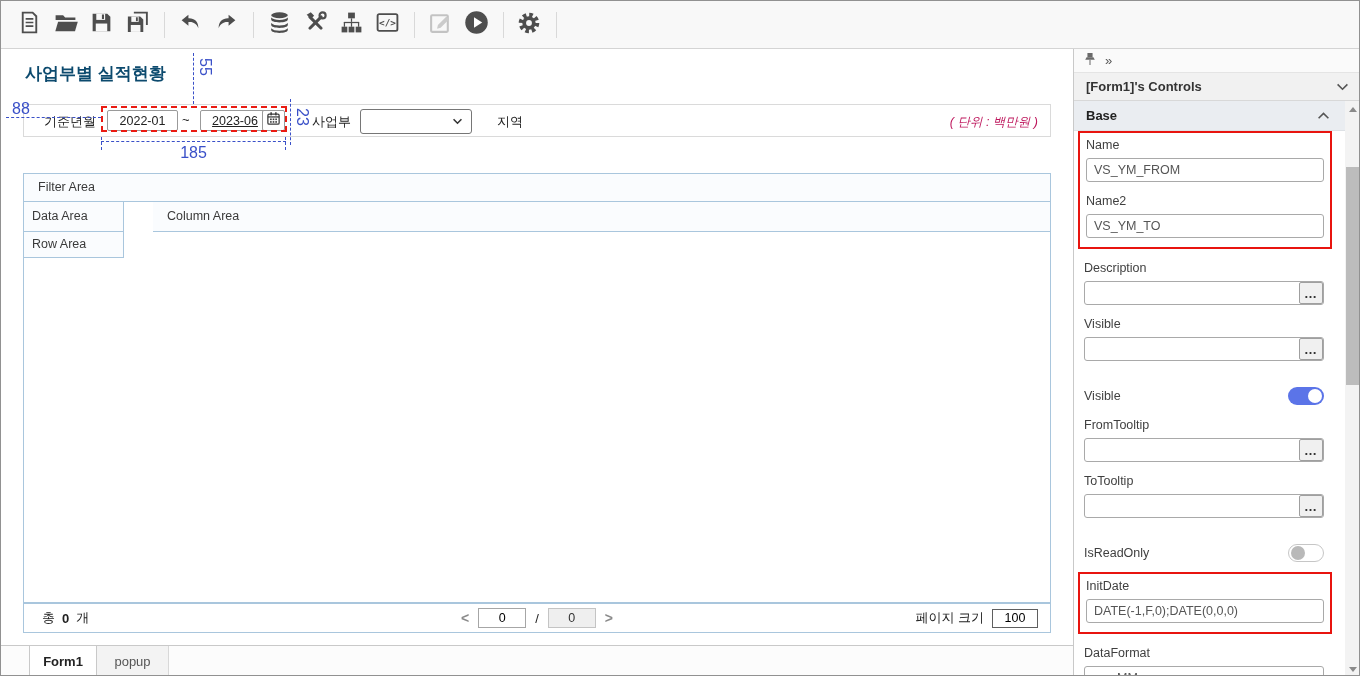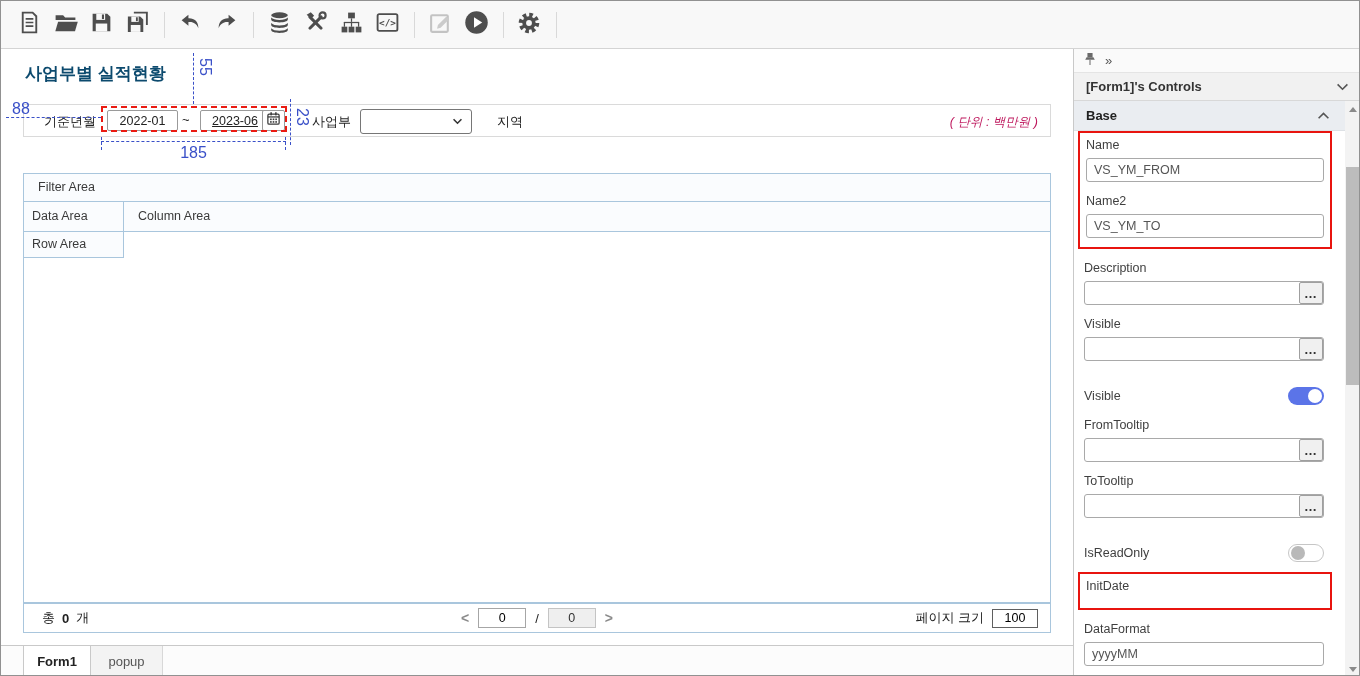--- a/index.html
+++ b/index.html
@@ -27,38 +27,38 @@
   .redbox { position:absolute; left:77px; top:1px; width:186px; height:26px; border:2px dashed #ea1b12; z-index:4; }
   .dinput { position:absolute; top:5px; height:21px; border:1px solid #9a9a9a; border-radius:2px; text-align:center; font-size:12.5px; color:#222; background:#fff; font-family:"Liberation Sans",sans-serif; }
   .calbtn { position:absolute; left:238px; top:5px; width:23px; height:21px; border:1px solid #9a9a9a; border-radius:2px; background:#fff; display:flex; align-items:center; justify-content:center; }
   .selectbox { position:absolute; left:336px; top:4px; width:112px; height:25px; border:1px solid #767676; border-radius:3px; background:#fff; display:flex; align-items:center; }
   .selectbox svg { margin-left:auto; margin-right:8px; }
   .unit-note { position:absolute; right:12px; top:9px; font-size:12.5px; color:#be185d;font-style:italic; }
 
   
   .grid { position:absolute; left:22px; top:124px; width:1028px; height:430px; border:1px solid #a9c6dd; background:#fff; font-size:12.5px; color:#3a3a3a; }
   .g-filter { height:28px; line-height:27px; padding-left:14px; background:#fafcfe; border-bottom:1px solid #a9c6dd; }
-  .g-mid { display:flex; height:30px; }
+  .g-mid { display:flex; height:30px;gap:29px; }
   .g-data { width:100px; line-height:29px; padding-left:8px; background:#fafcfe; border-right:1px solid #a9c6dd; border-bottom:1px solid #a9c6dd; }
   .g-col { flex:1; line-height:29px; padding-left:14px; background:#fafcfe; border-bottom:1px solid #a9c6dd; }
   .g-row { width:100px; height:26px; line-height:25px; padding-left:8px; background:#fafcfe; border-right:1px solid #a9c6dd; border-bottom:1px solid #a9c6dd; }
 
   
   .pager { position:absolute; left:22px; top:554px; width:1028px; height:30px; border:1px solid #a9c6dd; background:#fff; display:flex; align-items:center; font-size:13px; }
   .pager .total { margin-left:18px; display:flex; gap:7px; align-items:center; }
   .pager .total b { font-weight:700; }
   .pgn { position:absolute; left:50%; transform:translateX(-50%); display:flex; align-items:center; gap:9px; }
   .chev { color:#8a8a8a; font-weight:700; font-size:14px; cursor:default; }
   .pgin { width:48px; height:20px; border:1px solid #a6a6a6; text-align:center; font-size:12.5px; font-family:"Liberation Sans",sans-serif; }
   .pgin.dis { background:#efefef; border-color:#c4c4c4; color:#333; }
   .psize { margin-left:auto; margin-right:12px; display:flex; align-items:center; gap:8px; }
   .psize input { width:46px; height:19px; border:1px solid #5f5f5f; text-align:center; font-size:12.5px; font-family:"Liberation Sans",sans-serif; }
 
   
-  .tabstrip { position:absolute; left:0; top:596px; width:1072px; height:32px; border-top:1px solid #c9c9c9; background:#fcfcfc; display:flex; padding-left:22px; }
+  .tabstrip { position:absolute; left:0; top:596px; width:1072px; height:32px; border-top:1px solid #c9c9c9; background:#fcfcfc; display:flex; padding-left:28px; }
   .tab { height:100%; display:flex; align-items:center; justify-content:center; font-size:13px; cursor:default; }
   .tab.active { width:68px; background:#fff; border:1px solid #c9c9c9; border-top:none; font-weight:700; color:#222; }
   .tab.idle { width:72px; background:#f3f3f3; border:1px solid #d8d8d8; border-top:none; border-left:none; color:#555; }
 
   
   .panel { position:absolute; left:1072px; top:48px; width:288px; height:628px; border-left:1px solid #c9c9c9; background:#fff; }
   .pin-row { height:24px; background:#fafafa; border-bottom:1px solid #e4e4e4; display:flex; align-items:center; padding-left:10px; gap:9px; color:#555; font-size:13px; }
   .ctr-header { height:28px; background:#f1f1f1; border-bottom:1px solid #d8d8d8; display:flex; align-items:center; padding:0 12px; font-size:13px; font-weight:600; color:#333; }
   .ctr-header svg { margin-left:auto; }
   .base-header { height:30px; width:272px; background:#eaedf1; border-bottom:1px solid #dde1e5; display:flex; align-items:center; padding:0 12px; font-size:13px; font-weight:700; color:#222; }
@@ -352,20 +352,21 @@
       <div class="toggle-row">
         <span>IsReadOnly</span>
         <div class="tg off">
             <div class="knob"></div>
           </div>
       </div>
 
       <div class="pgroup g2">
         <div class="field">
           <span class="flabel">InitDate</span>
+          <input class="prop-in" value="DATE(-1,F,0);DATE(0,0,0)" style="">
         </div>
       </div>
 
       <div class="field">
         <span class="flabel">DataFormat</span>
         <input class="prop-in" value="yyyyMM" style="">
       </div>
 
       <div class="field">
         <span class="flabel">ViewFormat</span>

